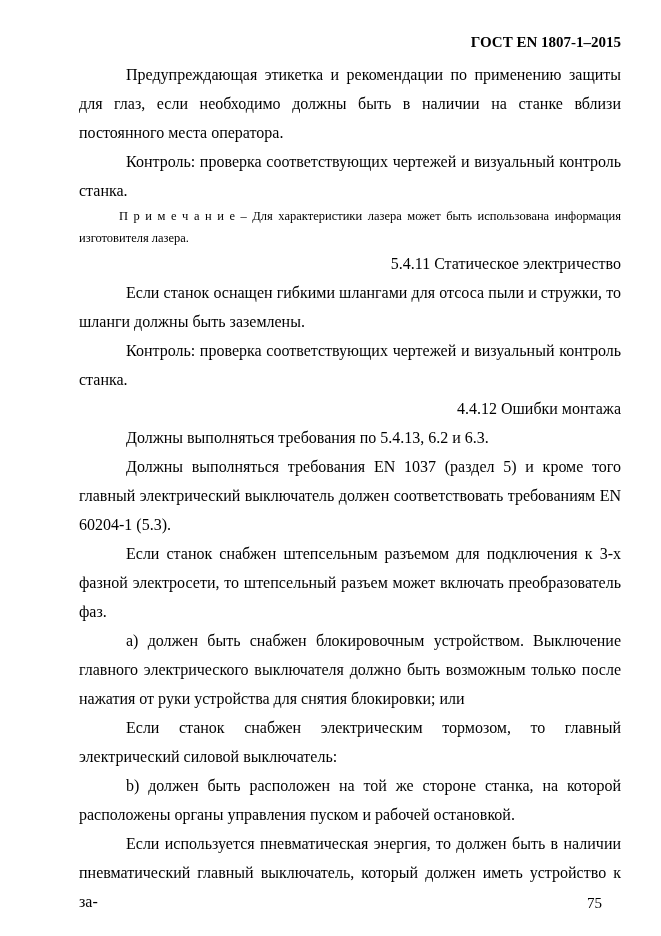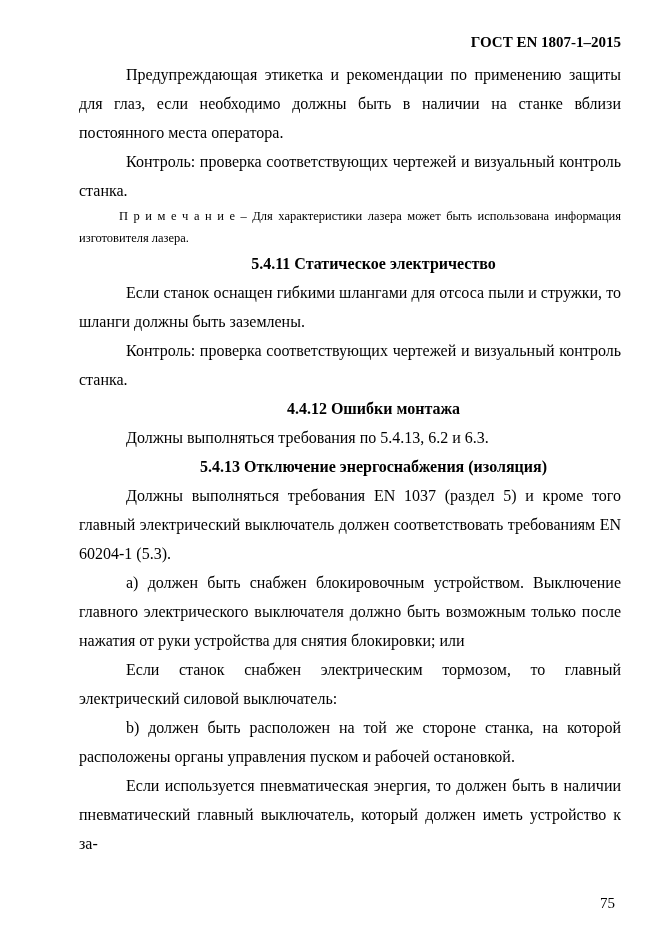--- a/index.html
+++ b/index.html
@@ -29,35 +29,35 @@
   }
   .para {
     margin: 0;
     text-indent: 47px;
     text-align: justify;
     line-height: 29px;
   }
   .heading {
     margin: 0;
     text-indent: 47px;
-    font-weight: bold;
+    font-weight: normal;
     line-height: 29px;
-    text-align: center;
+    text-align: right;
   }
   .note {
     margin: 0;
     text-indent: 40px;
     font-size: 12.5px;
     font-weight: normal;
     line-height: 22px;
     text-align: justify;
   }
   .page-number {
     position: absolute;
-    right: 46px;
+    right: 59px;
     bottom: 24px;
     font-size: 15px;
     line-height: 18px;
     margin-left: 44px;
   }
 </style>
 </head>
 <body>
 
 <div class="page">
@@ -73,24 +73,24 @@
   <p class="heading">5.4.11  Статическое электричество</p>
 
   <p class="para">Если станок оснащен гибкими шлангами для отсоса пыли и стружки, то шланги должны быть заземлены.</p>
 
   <p class="para">Контроль: проверка соответствующих чертежей и визуальный  контроль станка.</p>
 
   <p class="heading">4.4.12  Ошибки монтажа</p>
 
   <p class="para">Должны выполняться требования по 5.4.13, 6.2 и 6.3.</p>
 
-  <p class="heading">5.4.13  Отключение энергоснабжения (изоляция)</p>
 
   <p class="para">Должны выполняться требования  EN 1037 (раздел 5) и кроме того главный электрический выключатель должен соответствовать требованиям EN 60204-1 (5.3).</p>
 
+  <p class="para">Если станок снабжен штепсельным разъемом для подключения к 3-х фазной электросети, то штепсельный разъем может включать преобразователь фаз.</p>
 
   <p class="para">a) должен быть снабжен блокировочным устройством. Выключение главного электрического выключателя должно быть возможным только после нажатия от руки устройства для снятия блокировки; или</p>
 
   <p class="para">Если станок снабжен электрическим тормозом, то главный электрический силовой выключатель:</p>
 
   <p class="para">b) должен быть расположен  на той же стороне станка, на которой расположены органы управления пуском и рабочей остановкой.</p>
 
   <p class="para">Если  используется пневматическая энергия, то должен быть в наличии пневматический главный выключатель, который должен иметь устройство к за-</p>
 
   <div class="page-number">75</div>

